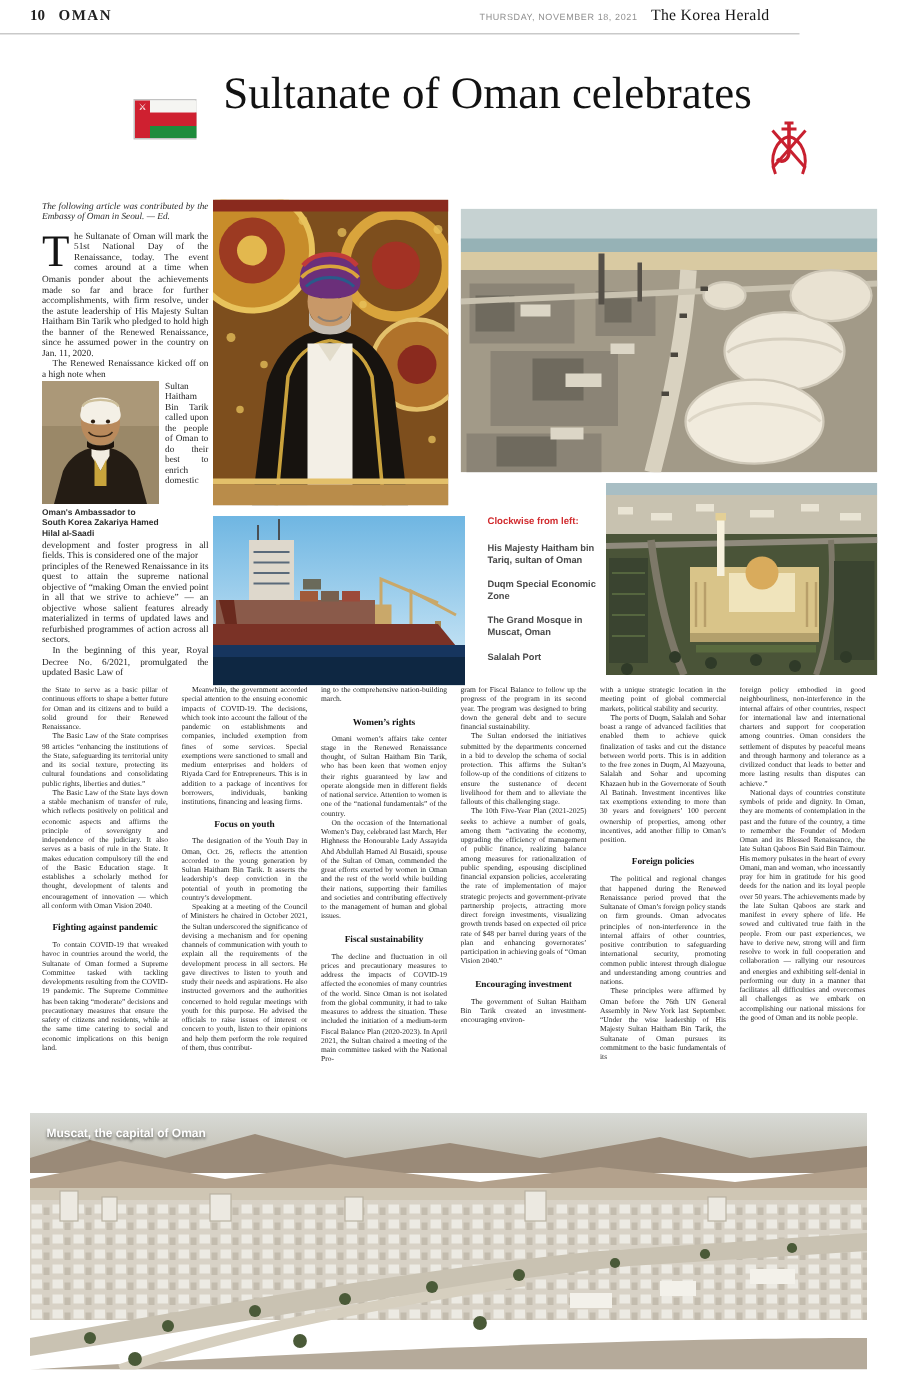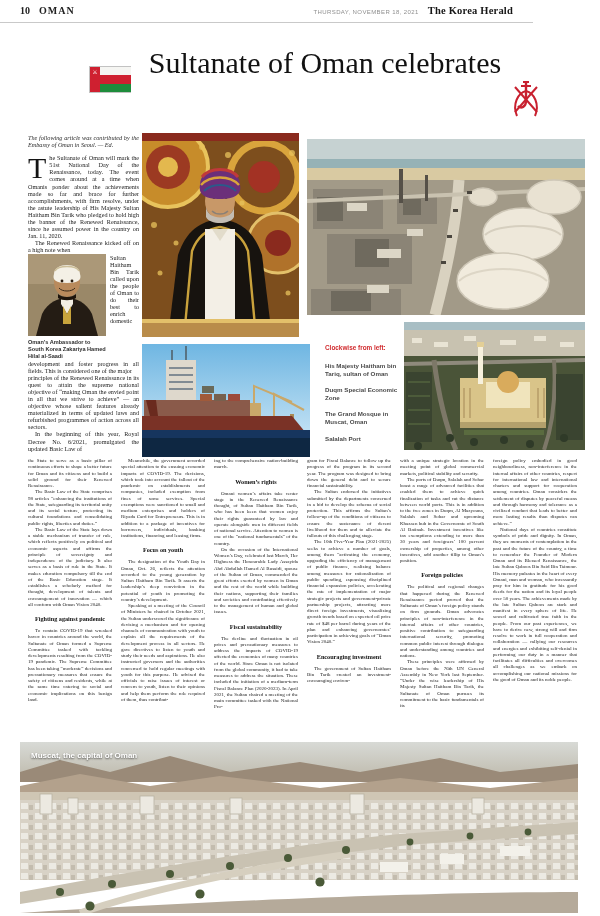--- a/index.html
+++ b/index.html
@@ -6,21 +6,21 @@
   .page{position:relative;width:600px;height:916px;background:#ffffff;overflow:hidden;
         font-family:"Liberation Serif",serif;color:#1c1c1c;}
 
   
   .masthead{position:absolute;left:0;top:0;width:533px;height:22px;border-bottom:1px solid #c9c9c9;}
   .mh-left{position:absolute;left:20px;top:5px;display:flex;align-items:baseline;gap:9px;}
   .mh-page{font-size:10px;font-weight:bold;color:#222;}
   .mh-section{font-size:10px;font-weight:bold;letter-spacing:1px;color:#222;}
   .mh-right{position:absolute;right:20px;top:5px;display:flex;align-items:baseline;gap:9px;}
   .mh-date{font-family:"Liberation Sans",sans-serif;font-size:6px;letter-spacing:.4px;color:#8f8f8f;}
-  .mh-paper{font-size:10.5px;font-weight:bold;color:#161616;letter-spacing:.2px;}
+  .mh-paper{font-size:10.5px;font-weight:normal;color:#161616;letter-spacing:.2px;}
 
   
   .headline{position:absolute;left:0;top:46px;width:600px;text-align:center;margin-left:25px;}
   .headline h1{margin:0;font-size:30px;line-height:34px;font-weight:normal;color:#121212;}
   .flag-icon{position:absolute;left:64px;top:20px;width:42px;height:27px;border:1px solid #c2c2c2;box-sizing:border-box;}
   .flag-band{position:absolute;left:10px;width:31px;height:8.34px;}
   .flag-white{top:0;background:#f5f5f2;}
   .flag-red{top:8.33px;background:#cf2030;}
   .flag-green{top:16.66px;background:#1e8c3c;}
   .flag-hoist{position:absolute;left:0;top:0;width:10px;height:25px;background:#cf2030;}

